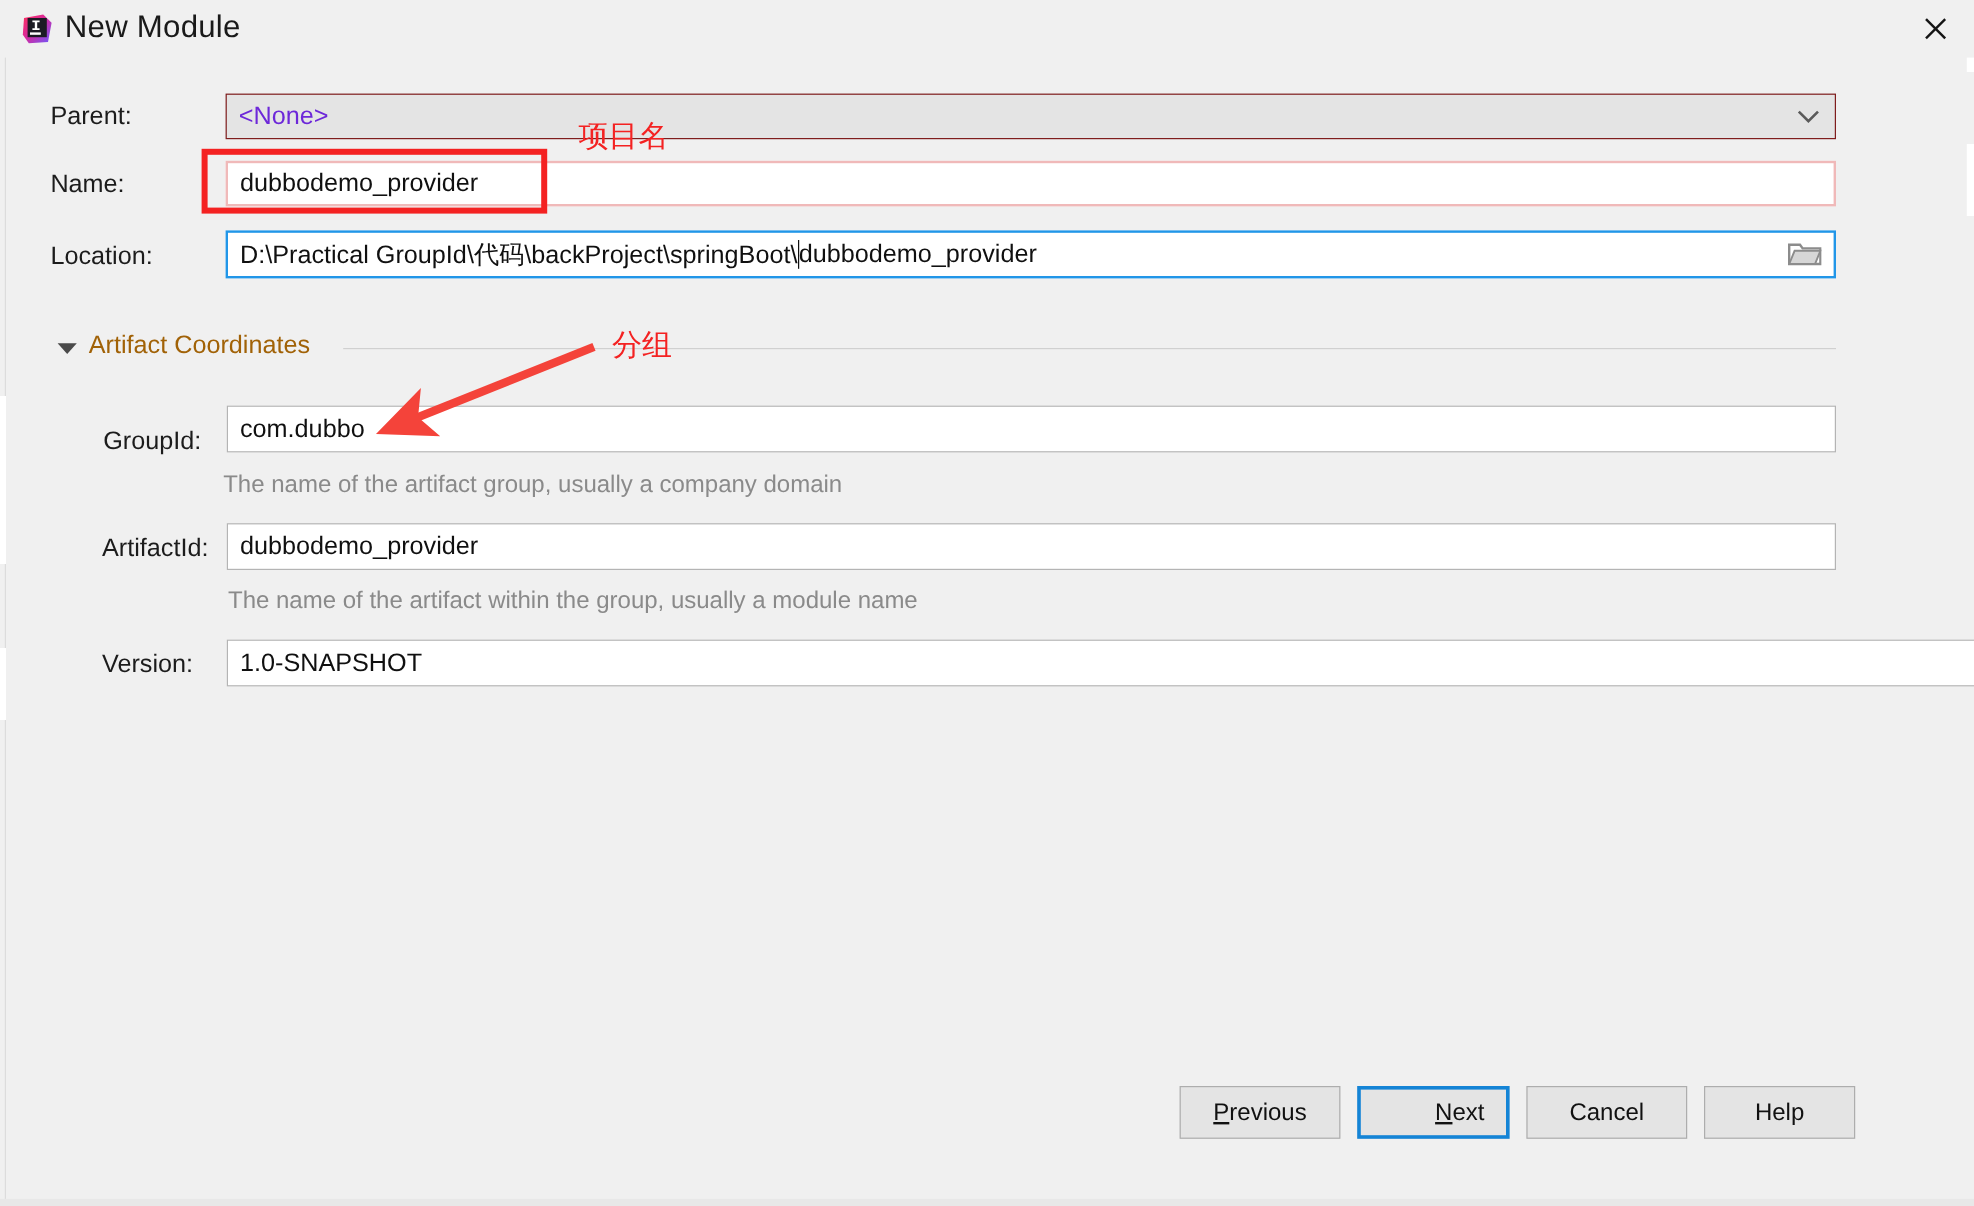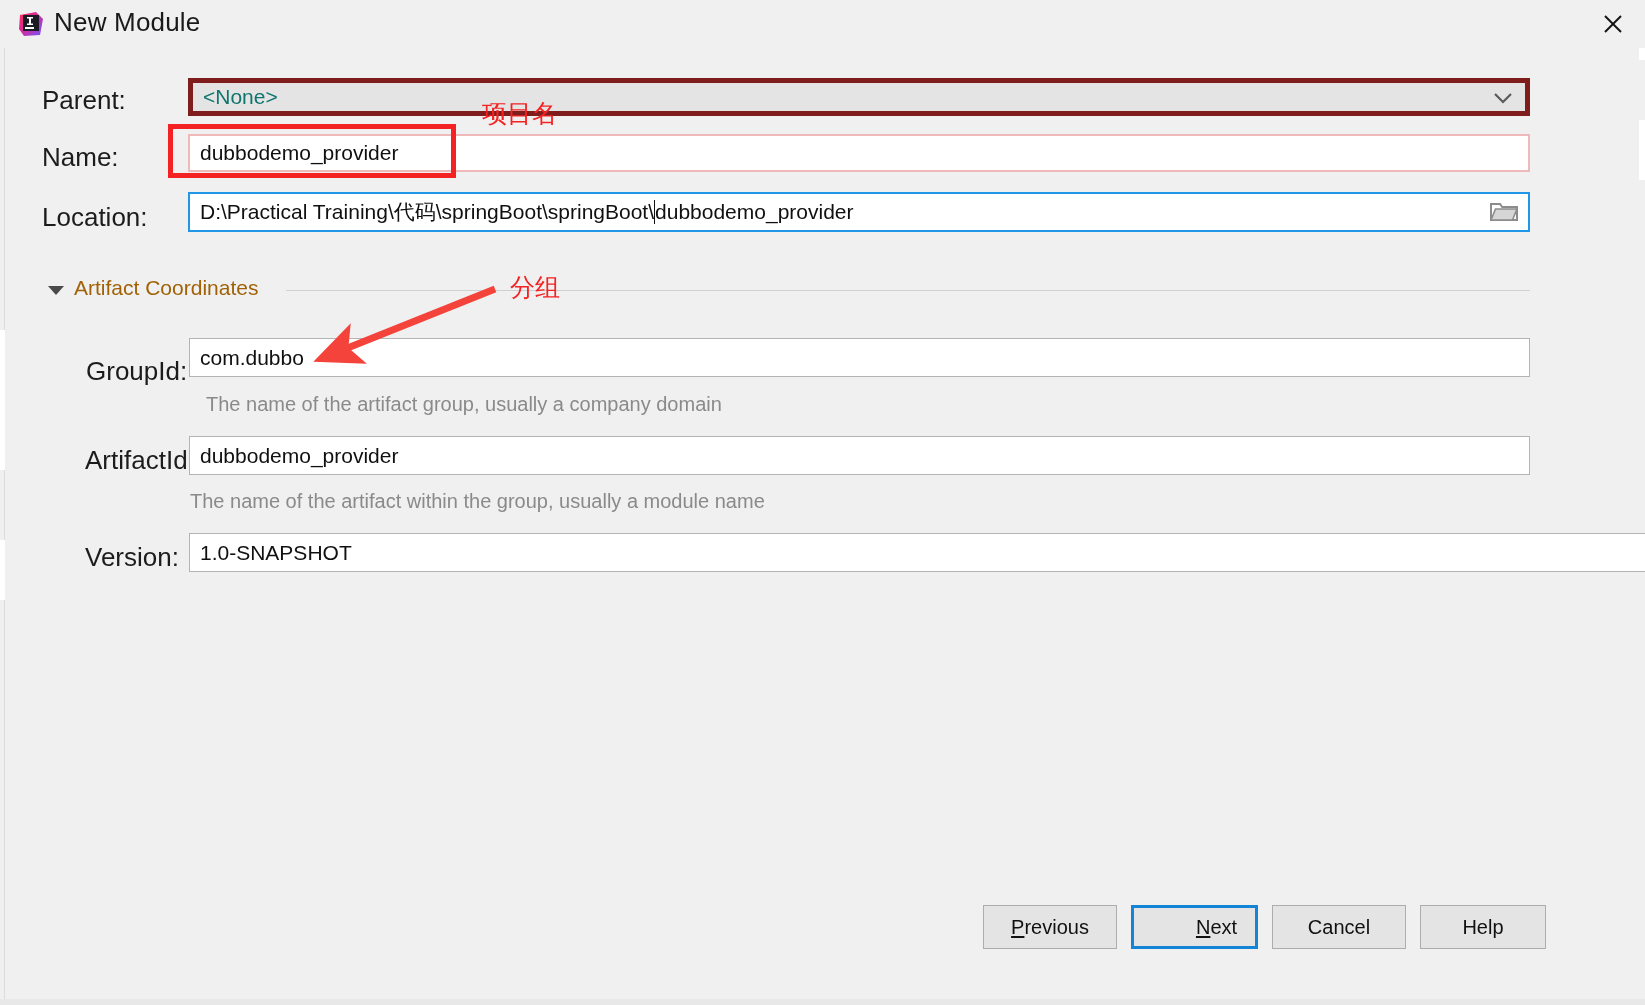--- a/index.html
+++ b/index.html
@@ -54,41 +54,41 @@
   }
   .close-btn {
     position: absolute; right: 14px; top: 6px;
     width: 36px; height: 36px; cursor: pointer;
     display: flex; align-items: center; justify-content: center;
   }
   .close-btn svg { display: block; }
 
   .lbl {
     position: absolute;
-    font-size: 26px; color: #1c1c1c; white-space: nowrap;
+    font-size: 21px; color: #1c1c1c; white-space: nowrap;
     text-align: left;
   }
 
   .field {
     position: absolute;
     background: #ffffff;
     border: 1px solid #b4b4b4;
     height: 40px;
     display: flex; align-items: center;
     font-size: 21px; color: #101010;
     padding: 0 10px;
     overflow: hidden;
     white-space: nowrap;
   }
   .field.focused { border: 2px solid #2196e8; }
   .field.error   { border: 2px solid #f0b9b9; }
   .field.combo {
     background: #e4e4e4;
-    border: 5px solid #7f1d1d;
-    color: #0f766e;
+    border: 1px solid #7f1d1d;
+    color: #6d28d9;
   }
 
   .field .val { display: inline-block; }
 
   .caret {
     display: inline-block;
     width: 1px; height: 24px;
     background: #101010;
     margin: 0 0 0 0;
     vertical-align: middle;
@@ -215,42 +215,42 @@
     </span>
   </div>
 
   <div class="lbl" style="left:42px; top:142px;">Name:</div>
   <div class="field error" style="left:188px; top:134px; width:1342px; height:38px;">
     <span class="val">dubbodemo_provider</span>
   </div>
 
   <div class="lbl" style="left:42px; top:202px;">Location:</div>
   <div class="field focused" style="left:188px; top:192px; width:1342px; height:40px;">
-    <span class="val">D:\Practical Training\代码\springBoot\springBoot\</span>
+    <span class="val">D:\Practical GroupId\代码\backProject\springBoot\</span>
       <span class="caret"></span>
       <span class="val">dubbodemo_provider</span>
     <span class="folder-btn">
       <svg width="28" height="23" viewBox="0 0 28 23">
         <path d="M1 4 h9 l2.2 3 H27 v13 H1 Z" fill="none" stroke="#8c8c8c" stroke-width="2"></path>
         <path d="M1 20 L5.5 9 H27 L22.5 20 Z" fill="#d6d6d6" stroke="#8c8c8c" stroke-width="1.6"></path>
       </svg>
     </span>
   </div>
 
   <div class="section-hdr" style="left:48px; top:276px; width:1480px; height:30px;">
     <div class="section-tri"></div>
     <div class="section-title">Artifact Coordinates</div>
   </div>
   <div class="section-line" style="left:286px; top:290px; width:1244px;"></div>
 
   <div class="lbl" style="left:86px; top:356px;">GroupId:</div>
   <div class="field" style="left:189px; top:338px; width:1341px; height:39px;">
     <span class="val">com.dubbo</span>
   </div>
-  <div class="hint" style="left:206px; top:393px;">The name of the artifact group, usually a company domain</div>
+  <div class="hint" style="left:186px; top:393px;">The name of the artifact group, usually a company domain</div>
 
   <div class="lbl" style="left:85px; top:445px;">ArtifactId:</div>
   <div class="field" style="left:189px; top:436px; width:1341px; height:39px;">
     <span class="val">dubbodemo_provider</span>
   </div>
   <div class="hint" style="left:190px; top:490px;">The name of the artifact within the group, usually a module name</div>
 
   <div class="lbl" style="left:85px; top:542px;text-align:center;">Version:</div>
   <div class="field" style="left:189px; top:533px; width:1580px; height:39px;">
     <span class="val">1.0-SNAPSHOT</span>

